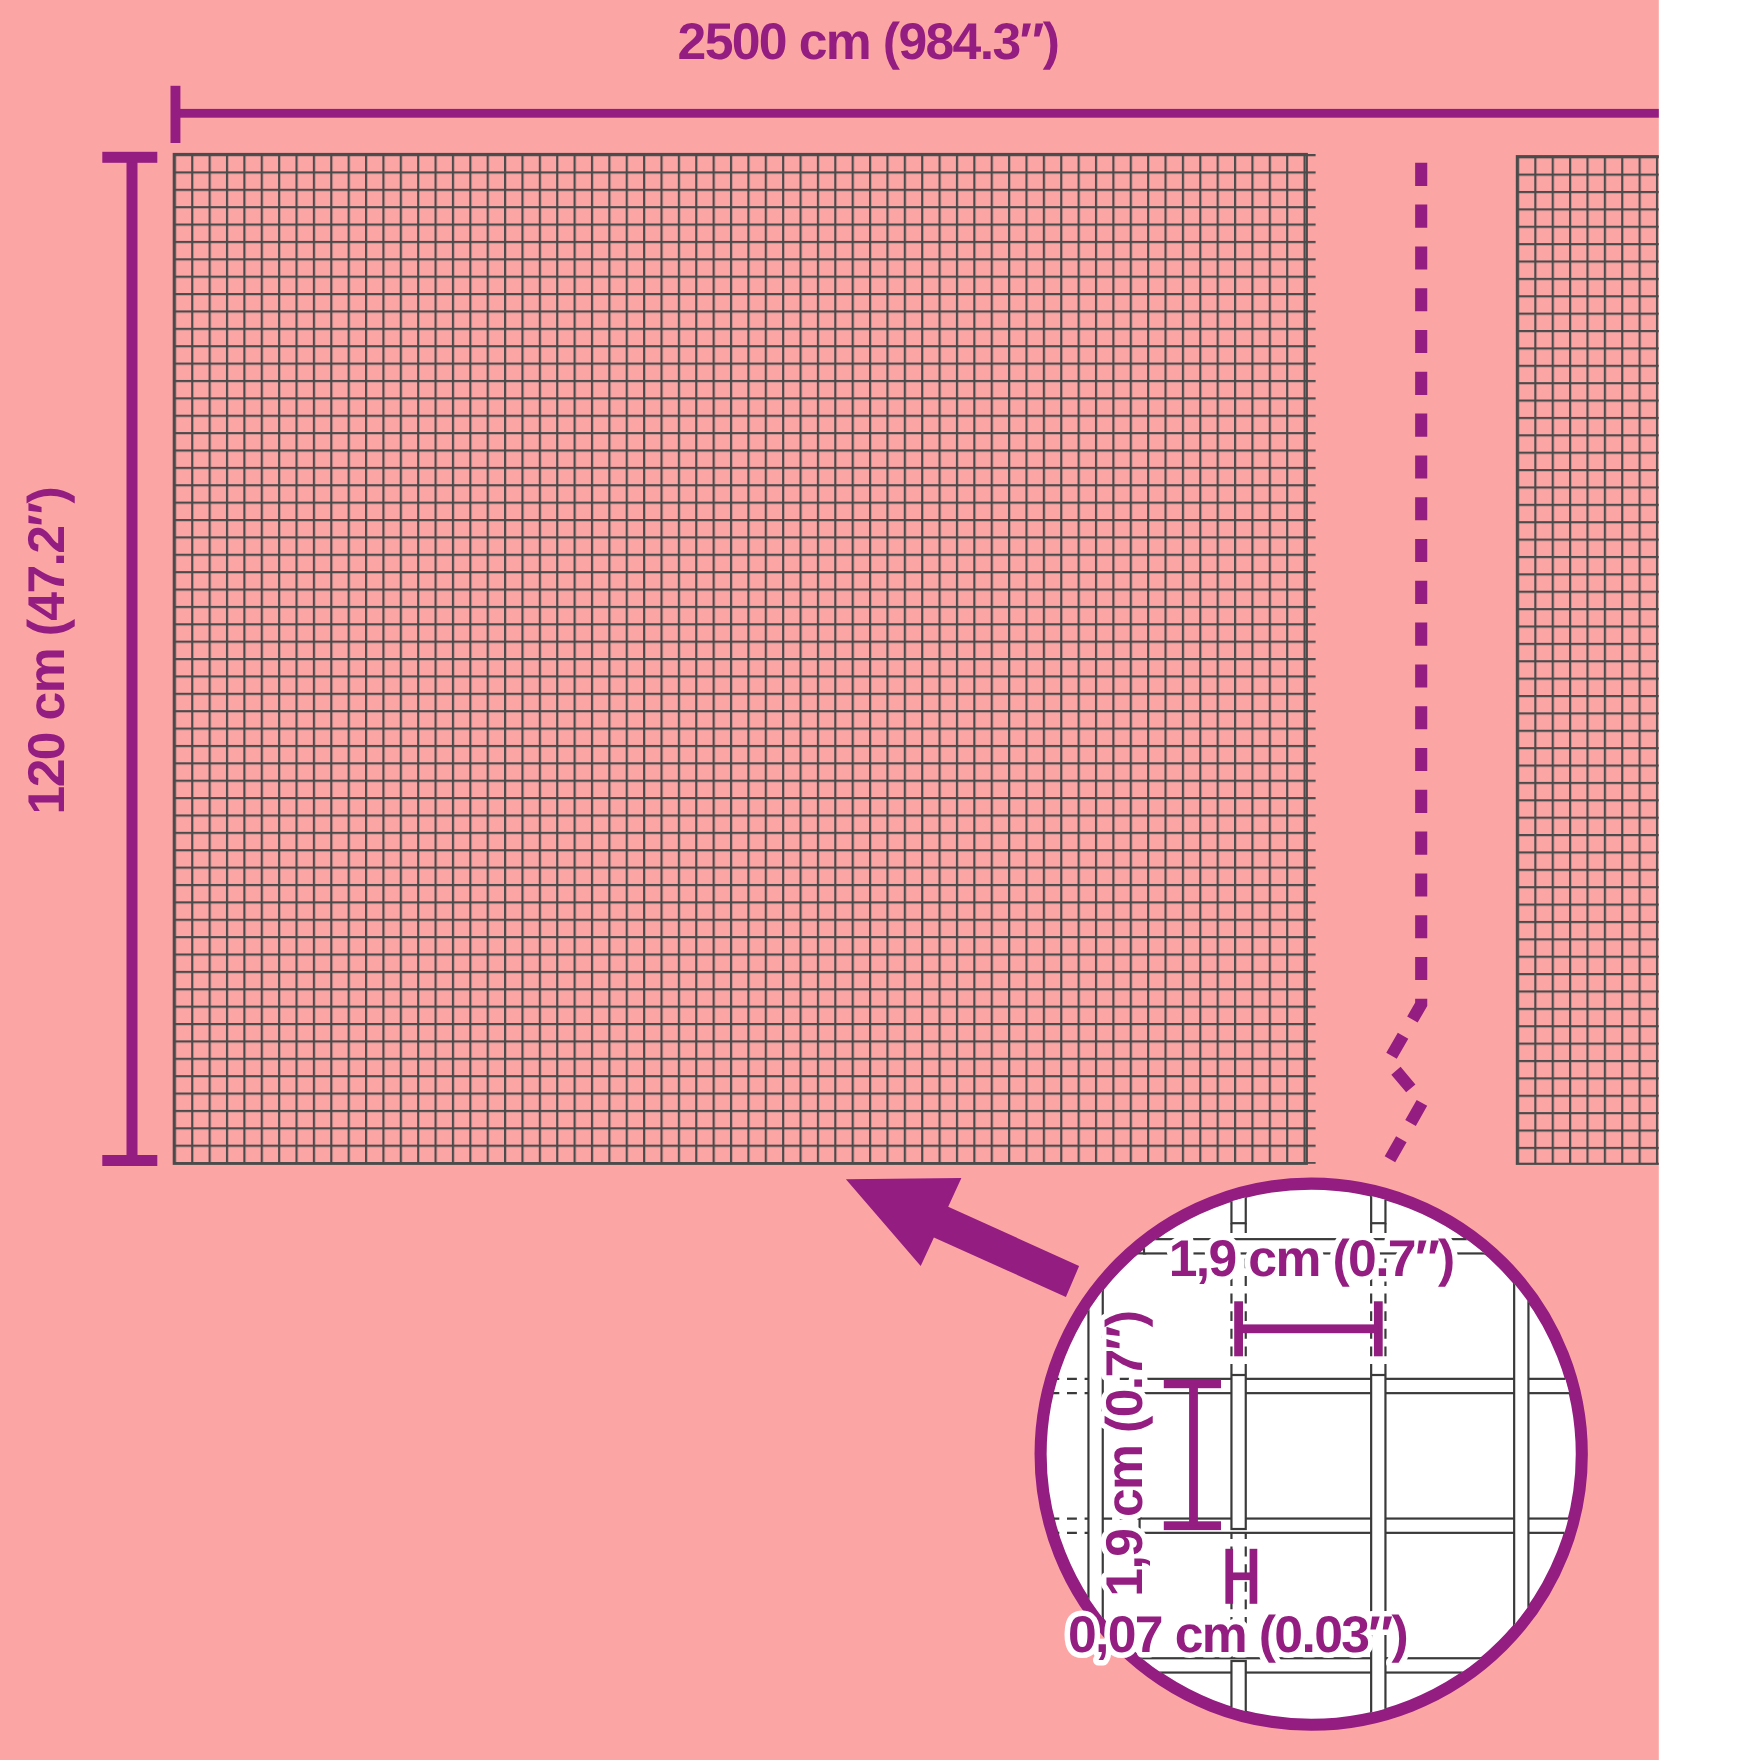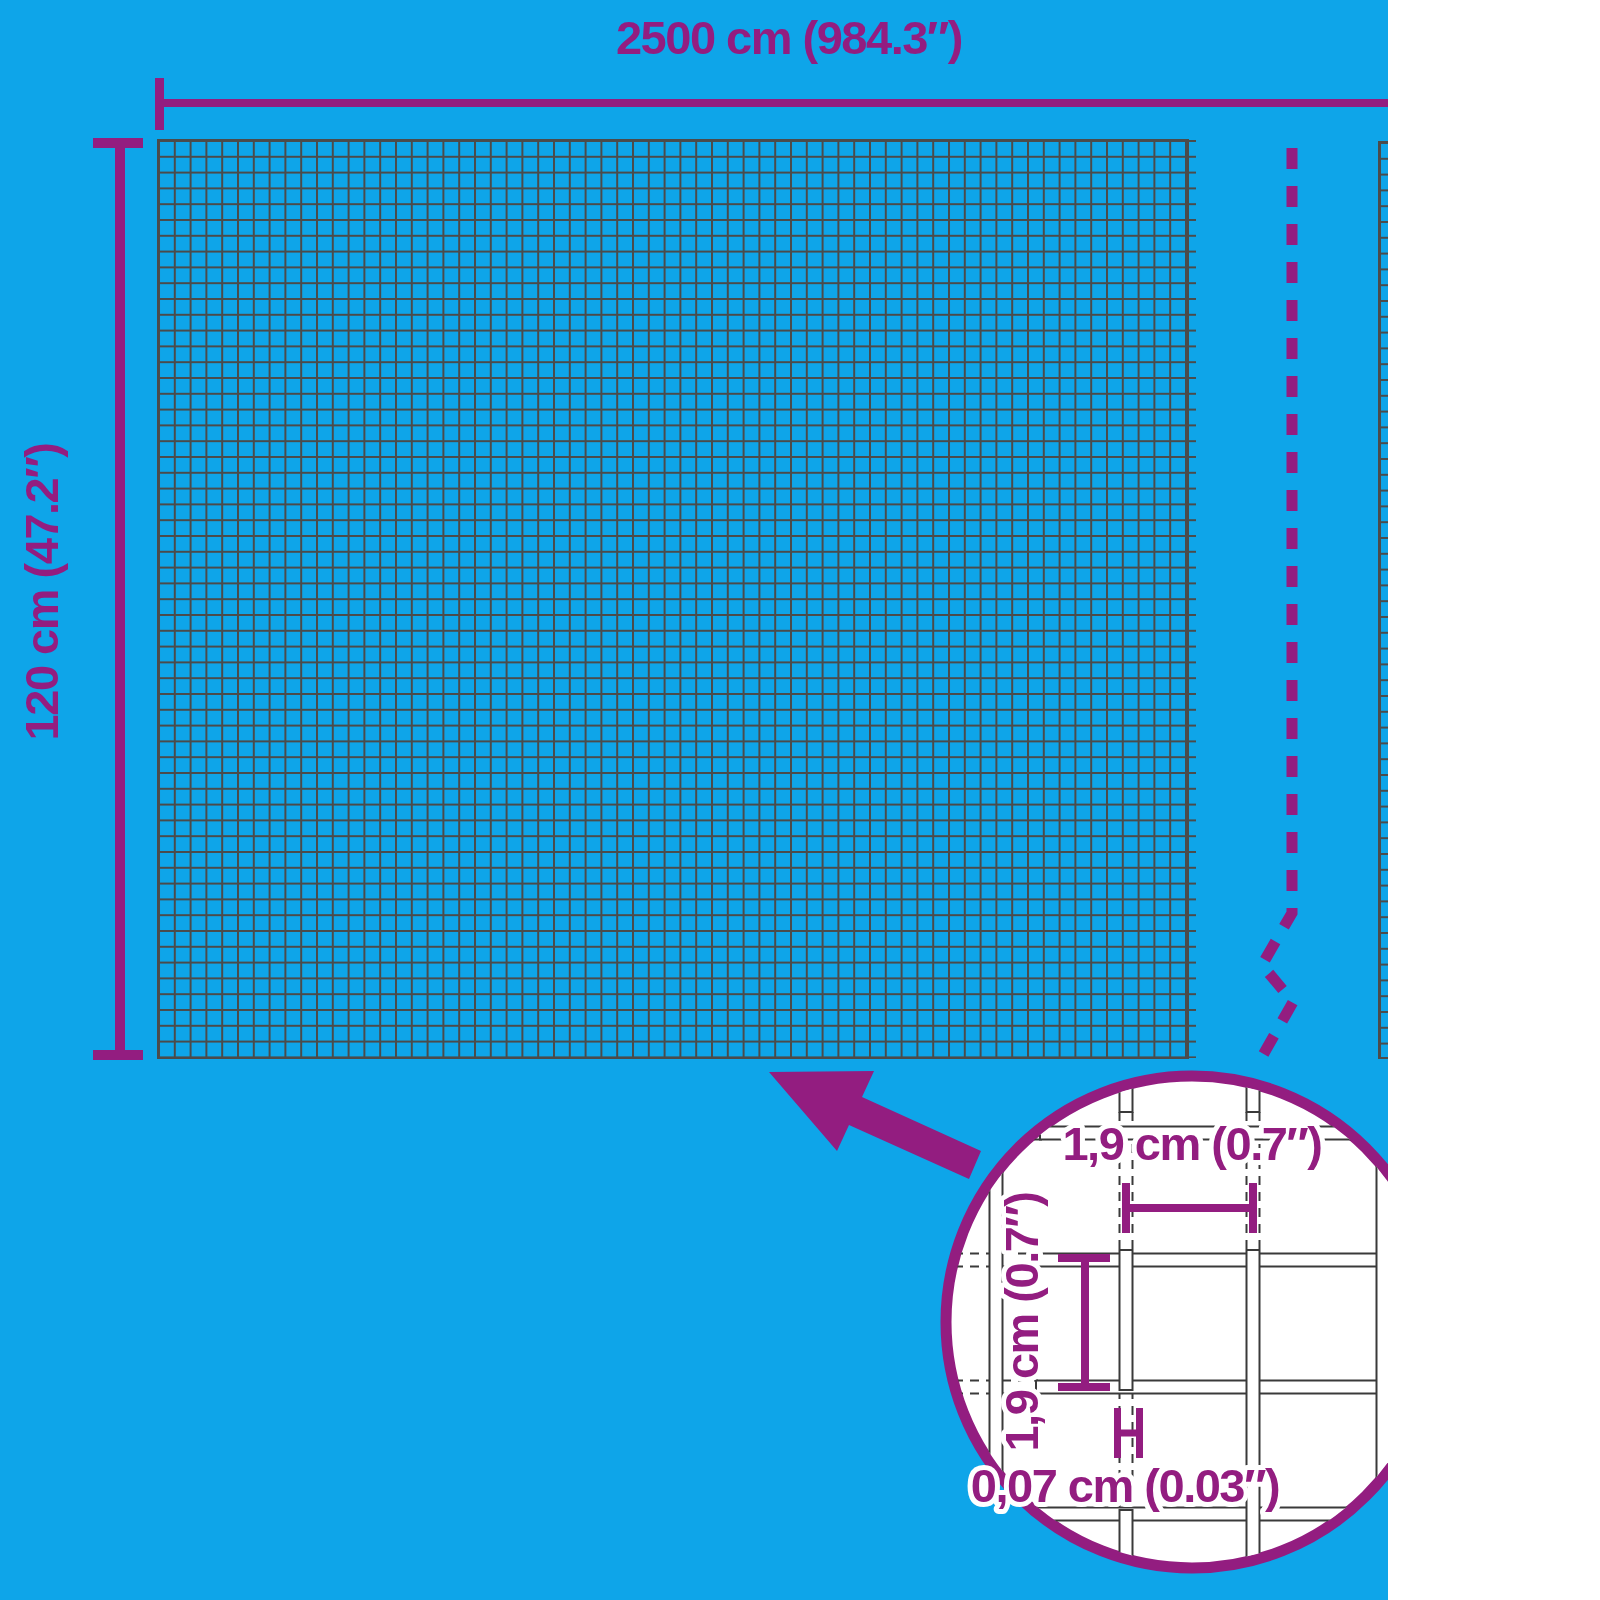--- a/index.html
+++ b/index.html
@@ -1,21 +1,21 @@
 <!DOCTYPE html>
 <html><head>
 <meta charset="utf-8">
 <style>
   :root{
     --accent:#931d80;
     --mesh-line:#4b4b4b;
     --wire-outline:#3a3a3a;
   }
   html,body{margin:0;padding:0;background:#fff;}
-  .stage{position:relative;width:1388px;height:1600px;background:#0ea5e9;overflow:hidden;}
+  .stage{position:relative;width:1508px;height:1600px;background:#fca5a5;overflow:hidden;}
   svg{position:absolute;left:0;top:0;}
   .acc-fill{fill:var(--accent);}
   .acc-stroke{stroke:var(--accent);}
   .mesh-stroke{stroke:var(--mesh-line);}
   .wire{fill:#fff;stroke:var(--wire-outline);stroke-width:2px;}
   .dash{stroke:var(--wire-outline);stroke-width:2px;stroke-dasharray:9 7;fill:none;}
   .lbl{
     font-family:"Liberation Sans",sans-serif;
     font-weight:700;
     font-size:47px;

